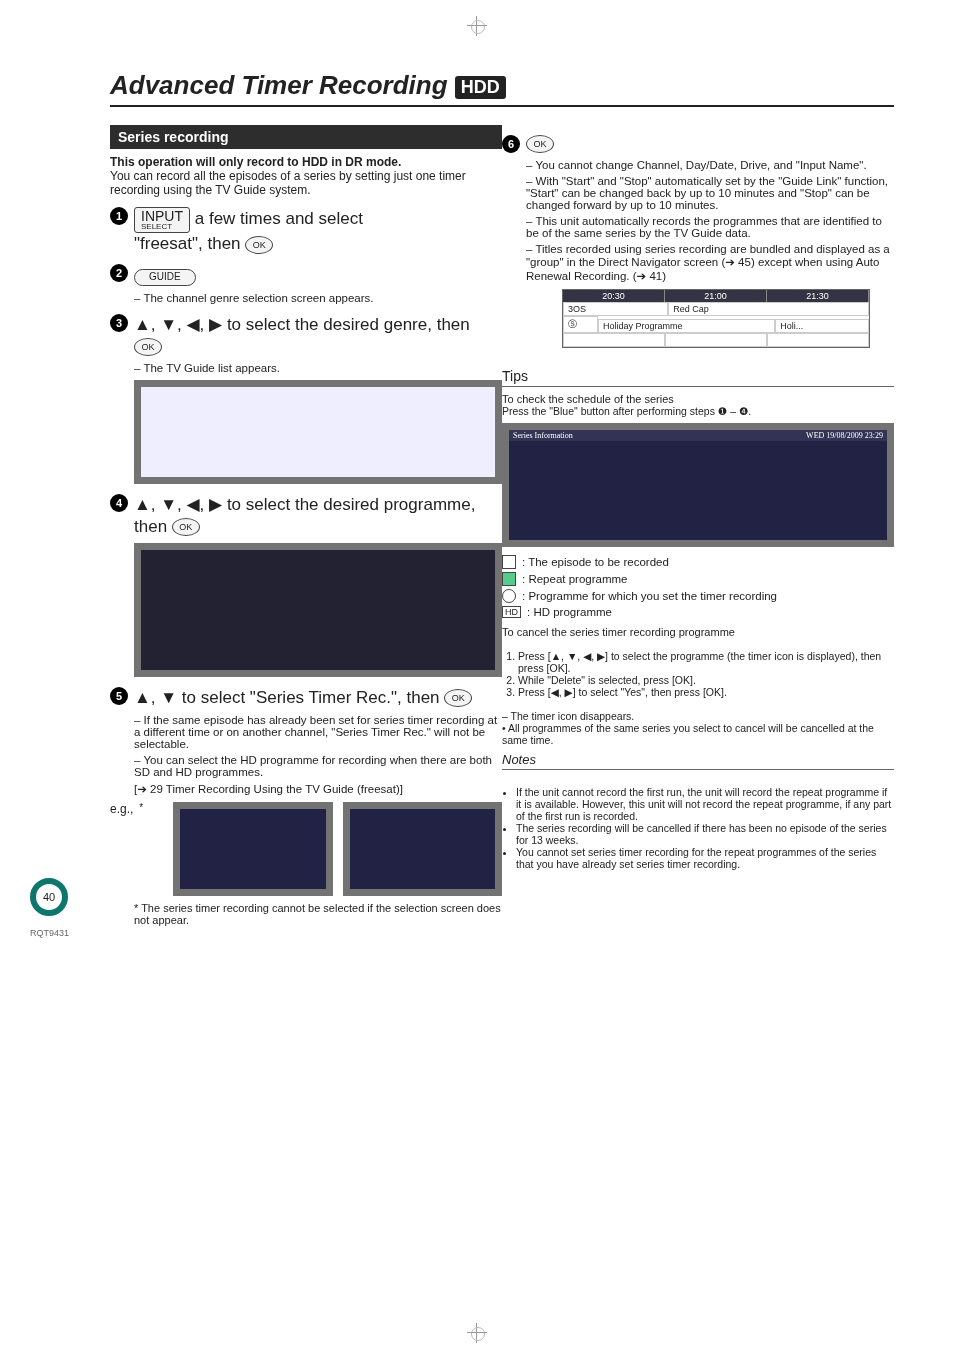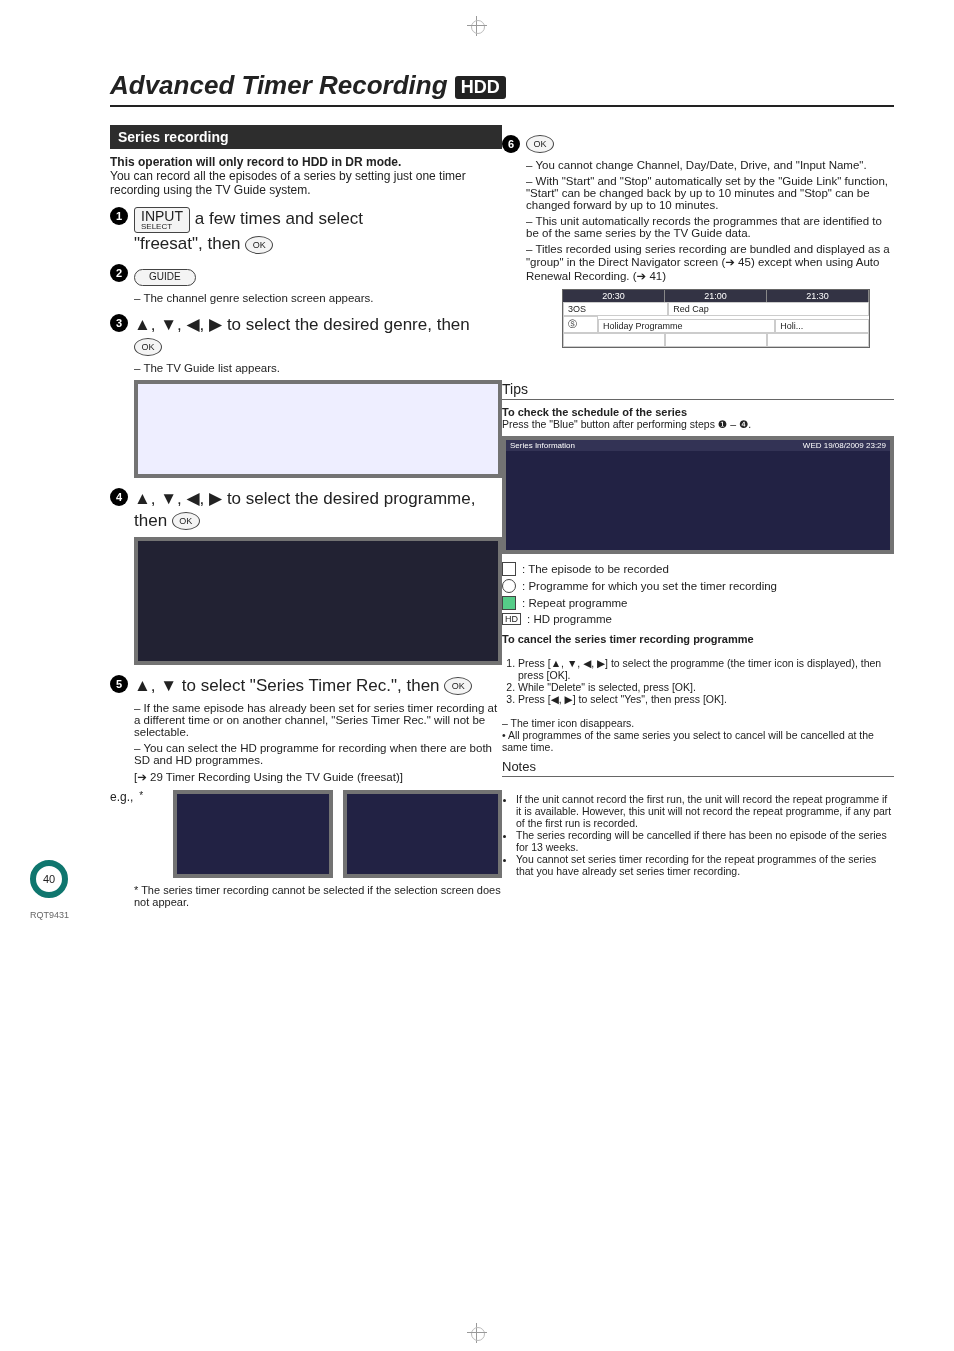--- a/index.html
+++ b/index.html
@@ -100,52 +100,53 @@
   .guide-btn {
     display: inline-block;
     border: 1px solid #444;
     border-radius: 9px;
     padding: 1px 14px;
     font-size: 10px;
     background: #f4f4f4;
   }
   .arrow-icons { font-family: sans-serif; }
   .placeholder-screen {
-    border: 4px solid #737373;
+    border: 7px solid #737373;
     background: #eef;
     height: 90px;
     margin: 6px 0 6px 24px;
+    font-family: Liberation Serif, serif;
   }
   .placeholder-screen.tall { height: 120px; }
   .tiny-screens { display: flex; gap: 10px; margin-left: 24px; }
   .tiny-screens .placeholder-screen { flex:1; margin:0; height:80px; background:#224; }
   .footnote { font-size: 11px; margin: 6px 0 0 24px; }
   .right-list { font-size: 11.5px; }
   .right-list p { margin: 4px 0; }
   .mini-grid {
     border:1px solid #666;
     margin:6px 24px 6px 60px;
     font-size:9px;
     background:#fff;
   }
   .mini-grid .hdr { display:flex; background:#334; color:#fff; }
   .mini-grid .hdr div { flex:1; padding:1px 4px; border-right:1px solid #888; text-align:center; }
   .mini-grid .row { display:flex;align-items:flex-end; }
   .mini-grid .row div { flex:1; padding:1px 4px; border:1px solid #ccc; }
-  .tips-title { font-size: 14px; margin: 33px 0 2px 0; }
+  .tips-title { font-size: 14px; margin: 20px 0 2px 0; }
   hr.thin { border:none; border-top:1px solid #666; margin:2px 0 6px 0; }
-  .tips-sub { font-weight:bold; font-size:11px; }
+  .tips-sub { font-weight:normal; font-size:11px; }
   .legend { font-size: 11.5px; margin: 8px 0; }
   .legend p { margin: 3px 0; display:flex; align-items:center; gap:6px; }
   .legend .swatch { width:12px; height:12px; border:1px solid #444; display:inline-block; }
   .legend .swatch.white { background:#fff; }
   .legend .swatch.green { background:#5c8; }
   .legend .clock { width:12px; height:12px; border:1px solid #444; border-radius:50%; display:inline-block; position:relative; }
   .legend .hd-badge { border:1px solid #444; padding:0 2px; font-size:9px; }
-  .notes-title { font-size: 13px; margin:6px 0 2px 0; }
+  .notes-title { font-size: 13px; margin:6px 0 2px 0;font-style:italic; }
   .small { font-size: 10.5px; }
   ol.small { padding-left: 16px; margin: 12px 0; }
   ul.small { padding-left: 14px; margin: 16px 0; }
   .page-num {
     position: absolute;
     left: 30px;
     bottom: 40px;
     border: 6px solid #0f766e;
     border-radius: 50%;
     width: 26px;
@@ -313,26 +314,26 @@
           <div style="padding:1px 4px;">WED 19/08/2009 23:29</div>
         </div>
       </div>
 
       <div class="legend">
         <p>
             <span class="swatch white"></span>
             <span>: The episode to be recorded</span>
           </p>
         <p>
+            <span class="swatch green"></span>
+            <span>: Repeat programme</span>
+          </p>
+        <p>
             <span class="clock"></span>
             <span>: Programme for which you set the timer recording</span>
-          </p>
-        <p>
-            <span class="swatch green"></span>
-            <span>: Repeat programme</span>
           </p>
         <p>
             <span class="hd-badge">HD</span>
             <span>: HD programme</span>
           </p>
       </div>
 
       <div class="tips-sub">To cancel the series timer recording programme</div>
       <ol class="small">
         <li>Press [▲, ▼, ◀, ▶] to select the programme (the timer icon is displayed), then press [OK].</li>

